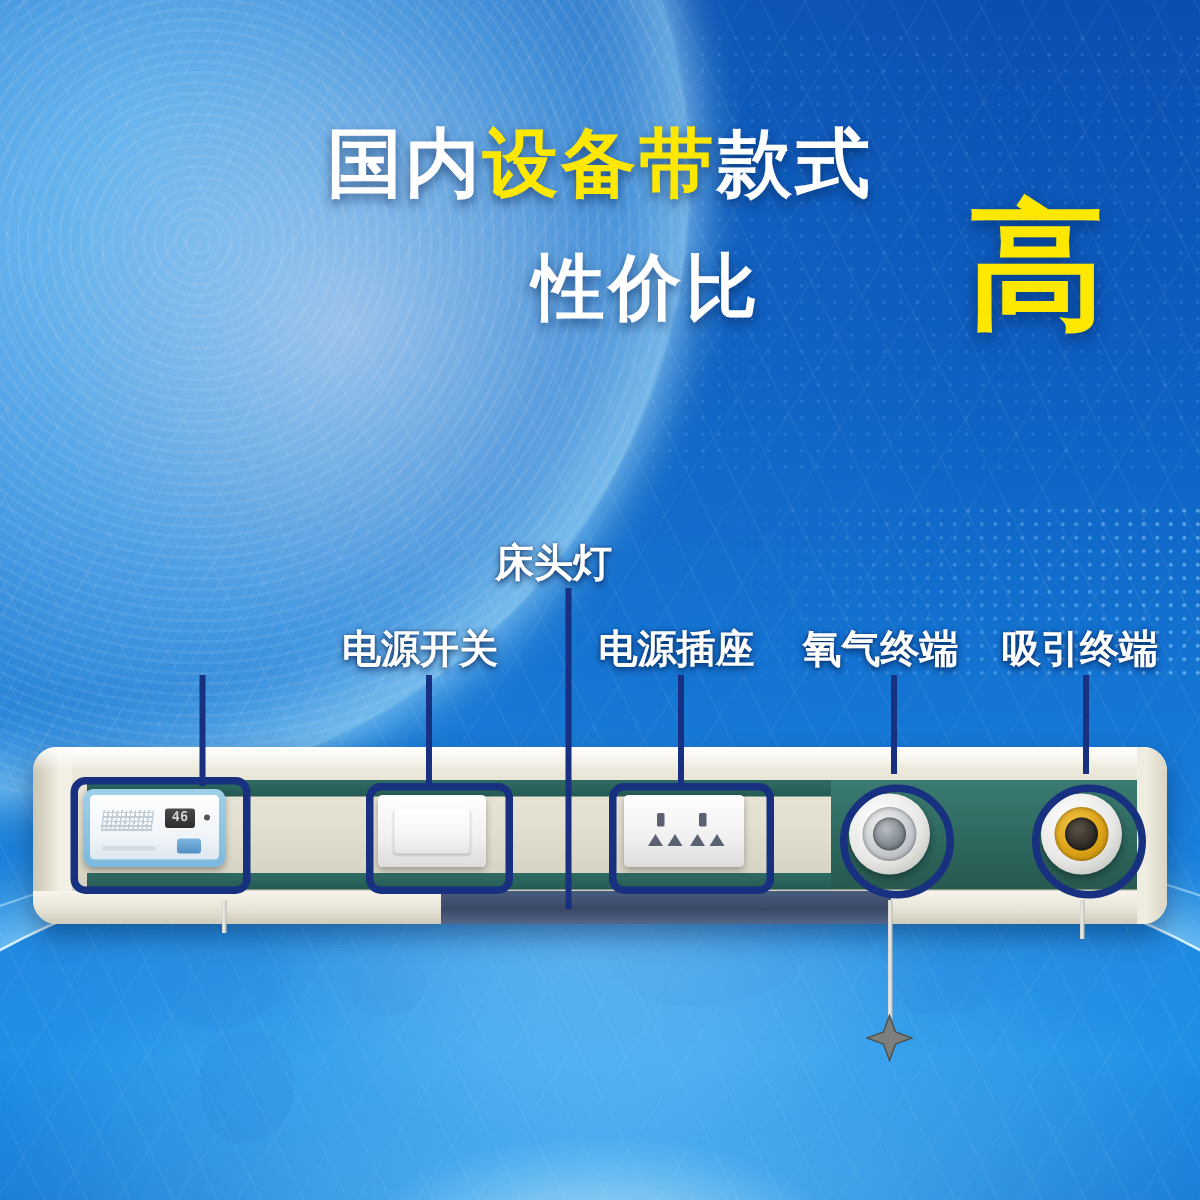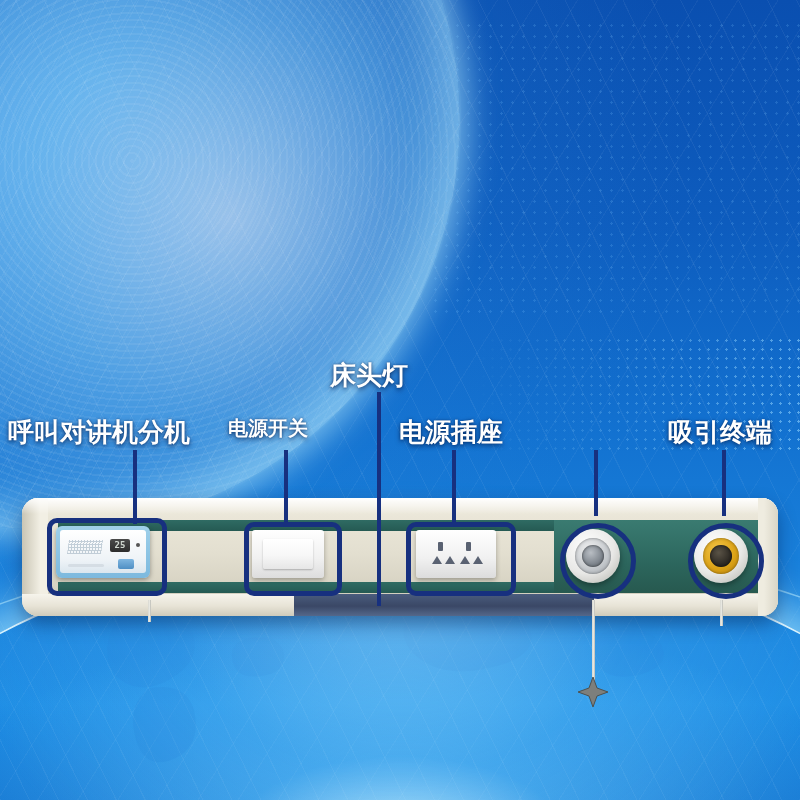--- a/index.html
+++ b/index.html
@@ -170,26 +170,35 @@
       <path d="M556 40 q56 -16 84 10 q24 26 -14 42 q-52 20 -76 -12 q-16 -22 6 -40z"></path>
       <path d="M610 110 q40 -6 52 16 q8 20 -20 28 q-38 10 -48 -16 q-6 -20 16 -28z"></path>
       <path d="M250 118 q30 -4 34 16 q2 18 -22 22 q-28 4 -30 -18 q-2 -16 18 -20z"></path>
     </g>
   </svg>
 
   <div class="glow-arc2"></div>
   <div class="glow-arc"></div>
   <div class="dots"></div>
 
+  <div class="headline">
+    <div class="hl1">
+      <span class="w">国内</span><span class="y">设备带</span><span class="w">款式</span>
+    </div>
+    <div class="hl2row">
+      <span class="hl2">性价比</span>
+      <span class="hl-big">高</span>
+    </div>
+  </div>
 
   <div class="labels">
-    <span class="lbl" style="left:8px;top:415px;font-size:26px;">呼叫对讲机分机</span>
-    <span class="lbl" style="left:228px;top:415px;font-size:20px;">电源开关</span>
+    <span class="lbl" style="left:228px;top:415px;font-size:26px;">电源开关</span>
     <span class="lbl" style="left:399px;top:415px;font-size:26px;">电源插座</span>
     <span class="lbl" style="left:330px;top:358px;font-size:26px;">床头灯</span>
+    <span class="lbl" style="left:535px;top:415px;font-size:26px;">氧气终端</span>
     <span class="lbl" style="left:668px;top:415px;font-size:26px;text-align:center;">吸引终端</span>
   </div>
 
   <div class="leader" style="left:133px;top:450px;height:74px;"></div>
   <div class="leader" style="left:284px;top:450px;height:76px;"></div>
   <div class="leader" style="left:377px;top:392px;height:214px;"></div>
   <div class="leader" style="left:452px;top:450px;height:76px;"></div>
   <div class="leader" style="left:594px;top:450px;height:66px;"></div>
   <div class="leader" style="left:722px;top:450px;height:66px;"></div>
 
@@ -200,21 +209,21 @@
     <div class="stripe s2"></div>
     <div class="teal-block"></div>
     <div class="panel-bot"></div>
     <div class="darkband"></div>
     <div class="panel-edge-r"></div>
   </div>
 
   <div class="intercom">
     <div class="intercom-face">
       <div class="grille"></div>
-      <div class="lcd">25</div>
+      <div class="lcd">46</div>
       <div class="led"></div>
       <div class="ic-slot"></div>
       <div class="ic-btn"></div>
     </div>
   </div>
 
   <div class="switch">
     <div class="rocker"></div>
   </div>
 

